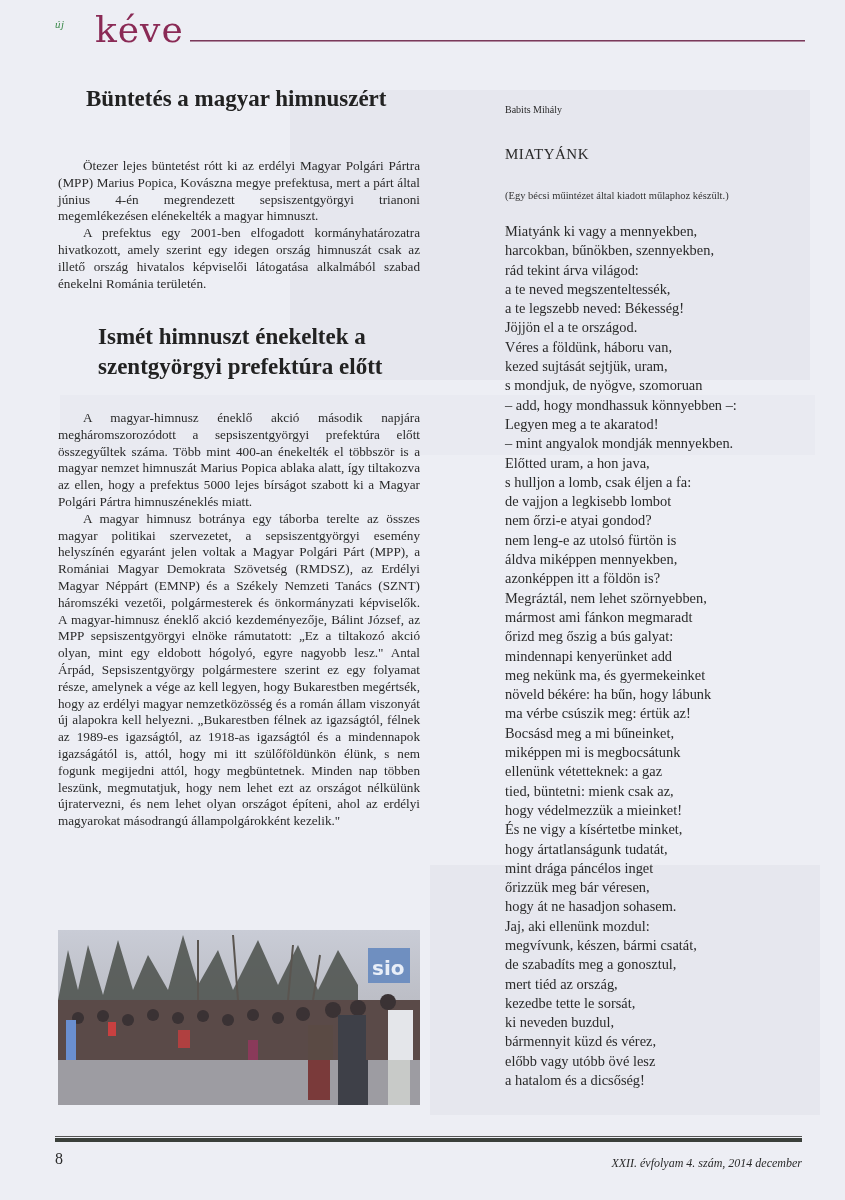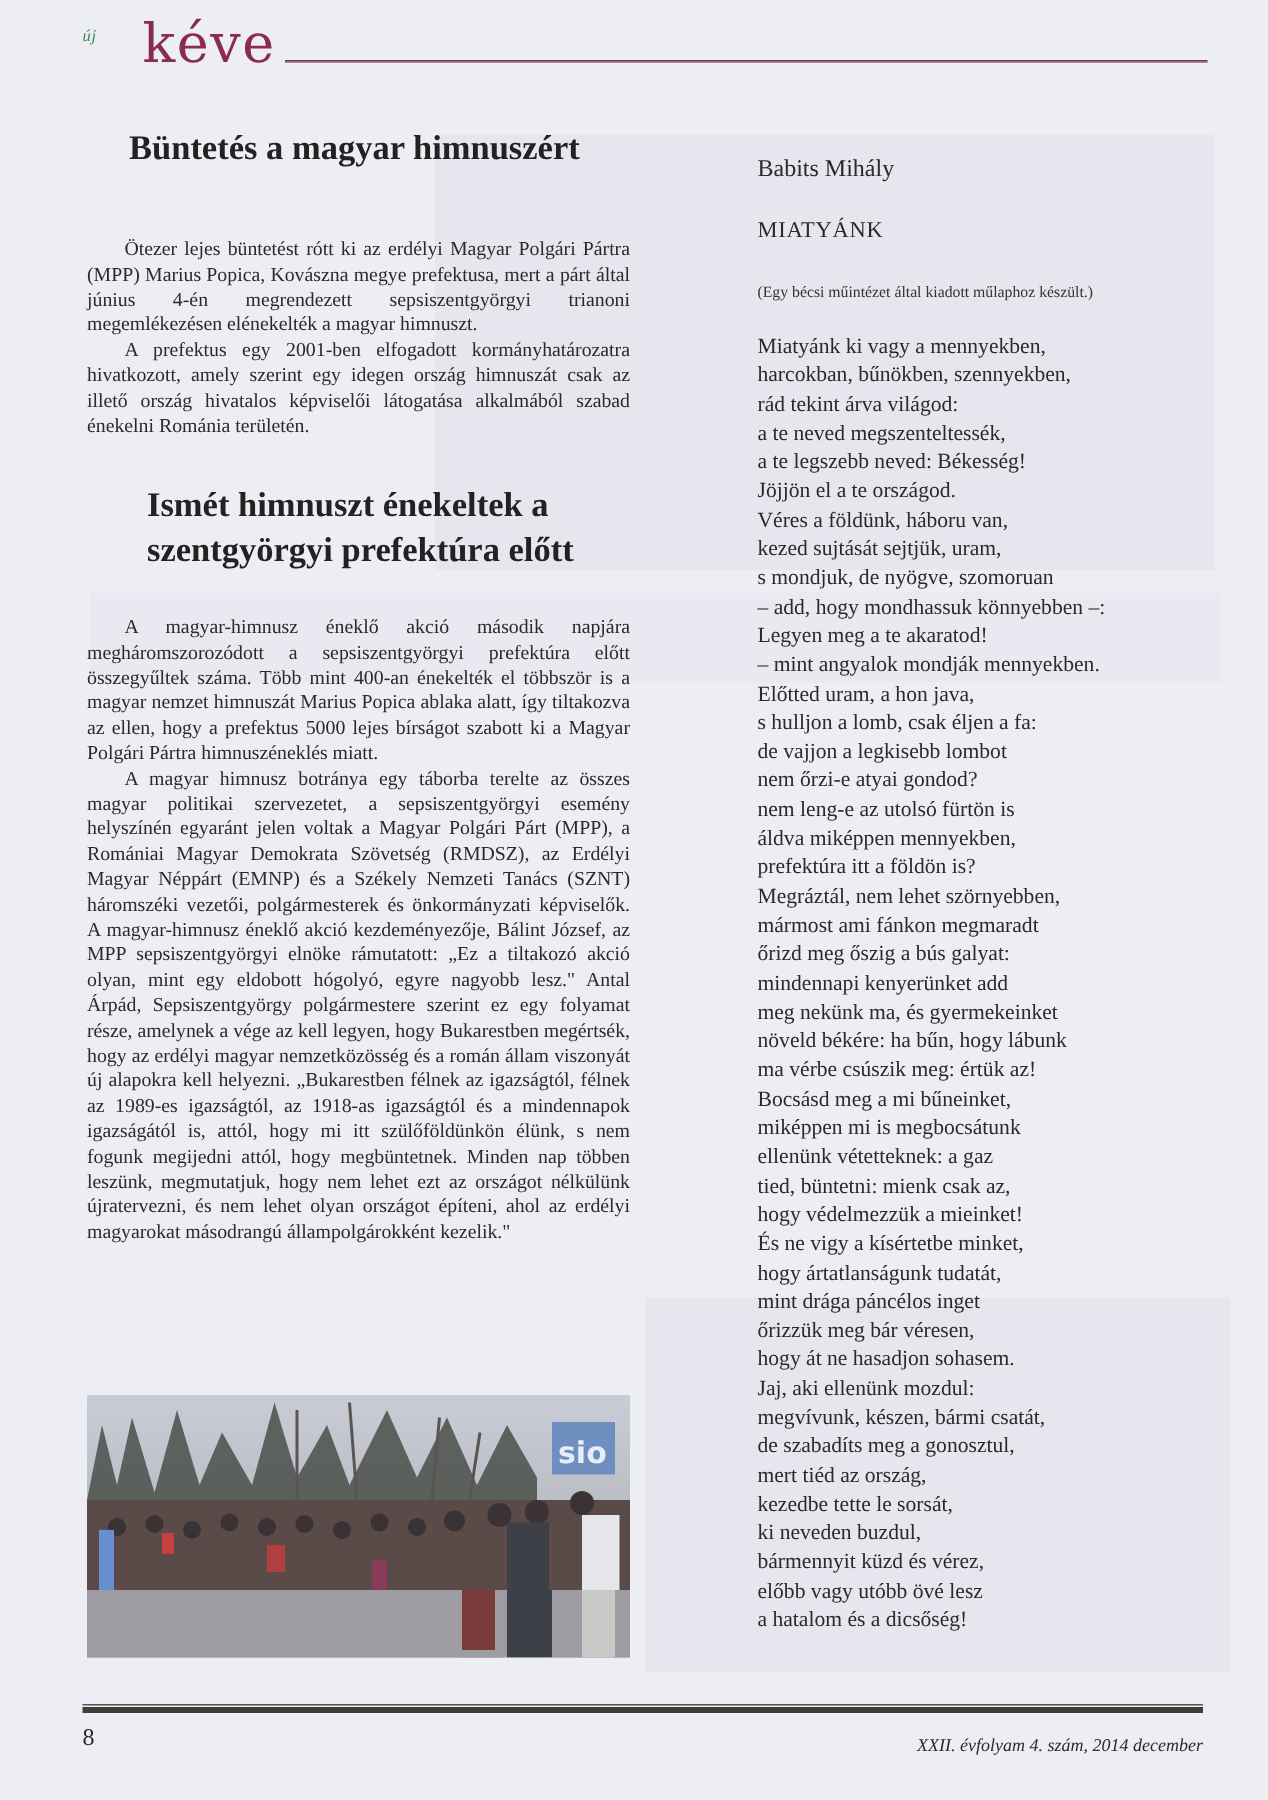--- a/index.html
+++ b/index.html
@@ -37,21 +37,21 @@
       position: absolute; font-size: 13.2px; line-height: 16.8px; text-align: justify;
       color: #2a2a2a;
     }
     .body-text p { margin: 0; text-indent: 25px; }
     .b1 { left: 0; top: 74px; width: 362px; }
     .b2 { left: 0; top: 326px; width: 362px; }
     .photo {
       position: absolute; left: 0; top: 846px; width: 362px; height: 175px;
       overflow: hidden; background: #8e8f95;
     }
-    .author { font-size: 16px; margin: 0; position: absolute; top: 0; left: 0; }
+    .author { font-size: 10px; margin: 0; position: absolute; top: 0; left: 0; }
     .poem-title { font-size: 15px; margin: 0; position: absolute; top: 42px; left: 0; letter-spacing: 0.5px; }
     .poem-sub { font-size: 10.5px; position: absolute; top: 86px; left: 0; color: #333; }
     .poem { position: absolute; top: 118px; left: 0; font-size: 14.4px; line-height: 19.3px; }
     .poem div { white-space: nowrap; }
     .footer-rule { position: absolute; left: 55px; width: 747px; top: 1136px; }
     .footer-rule .r1 { height: 1px; background: #555; }
     .footer-rule .r2 { height: 1px; background: transparent; }
     .footer-rule .r3 { height: 4px; background: #3a3f3a; }
     .page-num { position: absolute; left: 55px; top: 1150px; font-size: 16px; }
     .issue { position: absolute; right: 43px; top: 1156px; font-size: 12px; font-style: italic; }
@@ -147,21 +147,21 @@
         <div>s mondjuk, de nyögve, szomoruan</div>
         <div>– add, hogy mondhassuk könnyebben –:</div>
         <div>Legyen meg a te akaratod!</div>
         <div>– mint angyalok mondják mennyekben.</div>
         <div>Előtted uram, a hon java,</div>
         <div>s hulljon a lomb, csak éljen a fa:</div>
         <div>de vajjon a legkisebb lombot</div>
         <div>nem őrzi-e atyai gondod?</div>
         <div>nem leng-e az utolsó fürtön is</div>
         <div>áldva miképpen mennyekben,</div>
-        <div>prefektúra itt a földön is?</div>
+        <div>azonképpen itt a földön is?</div>
         <div>Megráztál, nem lehet szörnyebben,</div>
         <div>mármost ami fánkon megmaradt</div>
         <div>őrizd meg őszig a bús galyat:</div>
         <div>mindennapi kenyerünket add</div>
         <div>meg nekünk ma, és gyermekeinket</div>
         <div>növeld békére: ha bűn, hogy lábunk</div>
         <div>ma vérbe csúszik meg: értük az!</div>
         <div>Bocsásd meg a mi bűneinket,</div>
         <div>miképpen mi is megbocsátunk</div>
         <div>ellenünk vétetteknek: a gaz</div>

